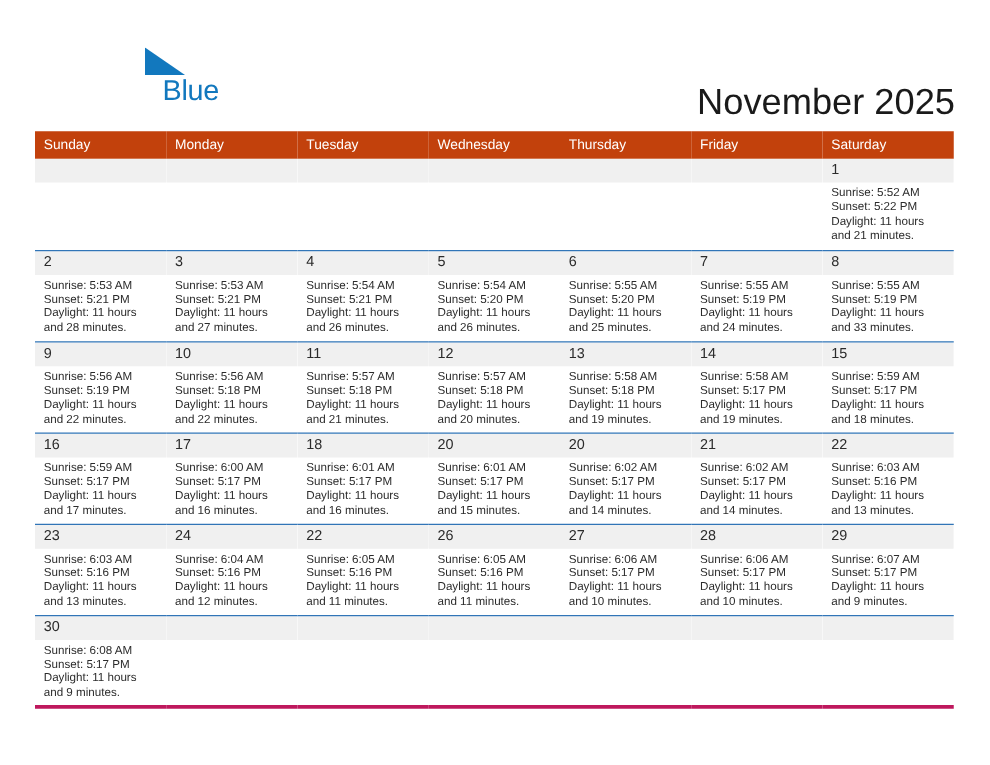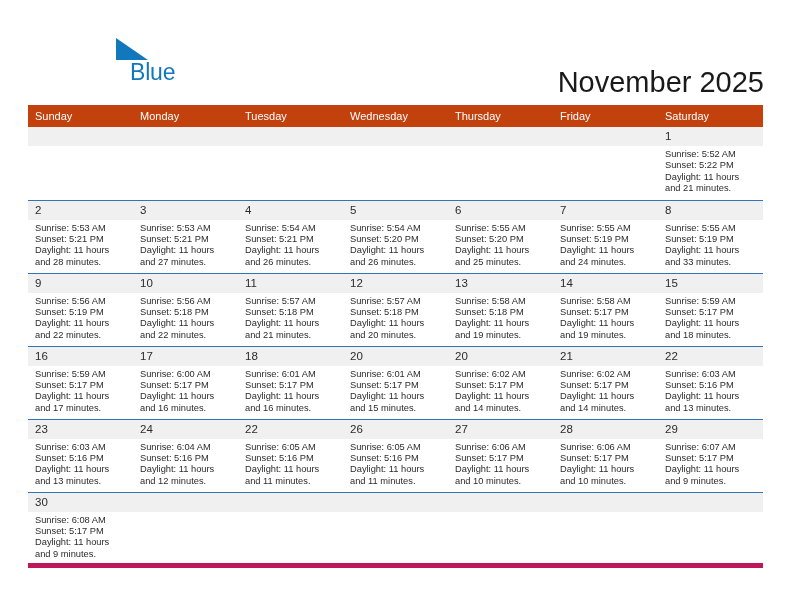--- a/index.html
+++ b/index.html
@@ -108,21 +108,21 @@
   .calendar td {
     vertical-align: top;
     padding: 0;
     border: none;
     border-bottom: 1.4px solid #3175b7;
     height: 73px;
     width: 105px;
     overflow: hidden;
   }
   .calendar tr.last-week td {
-    border-bottom: 5px solid #be185d;
+    border-bottom: 3px solid #be185d;
   }
   .daybox {
     height: 100%;
     width: 100%;
   }
   .daynum {
     background: #f0f0f0;
     font-size: 11.5px;
     color: #2b2b2b;
     padding: 3px 0 3px 7px;

